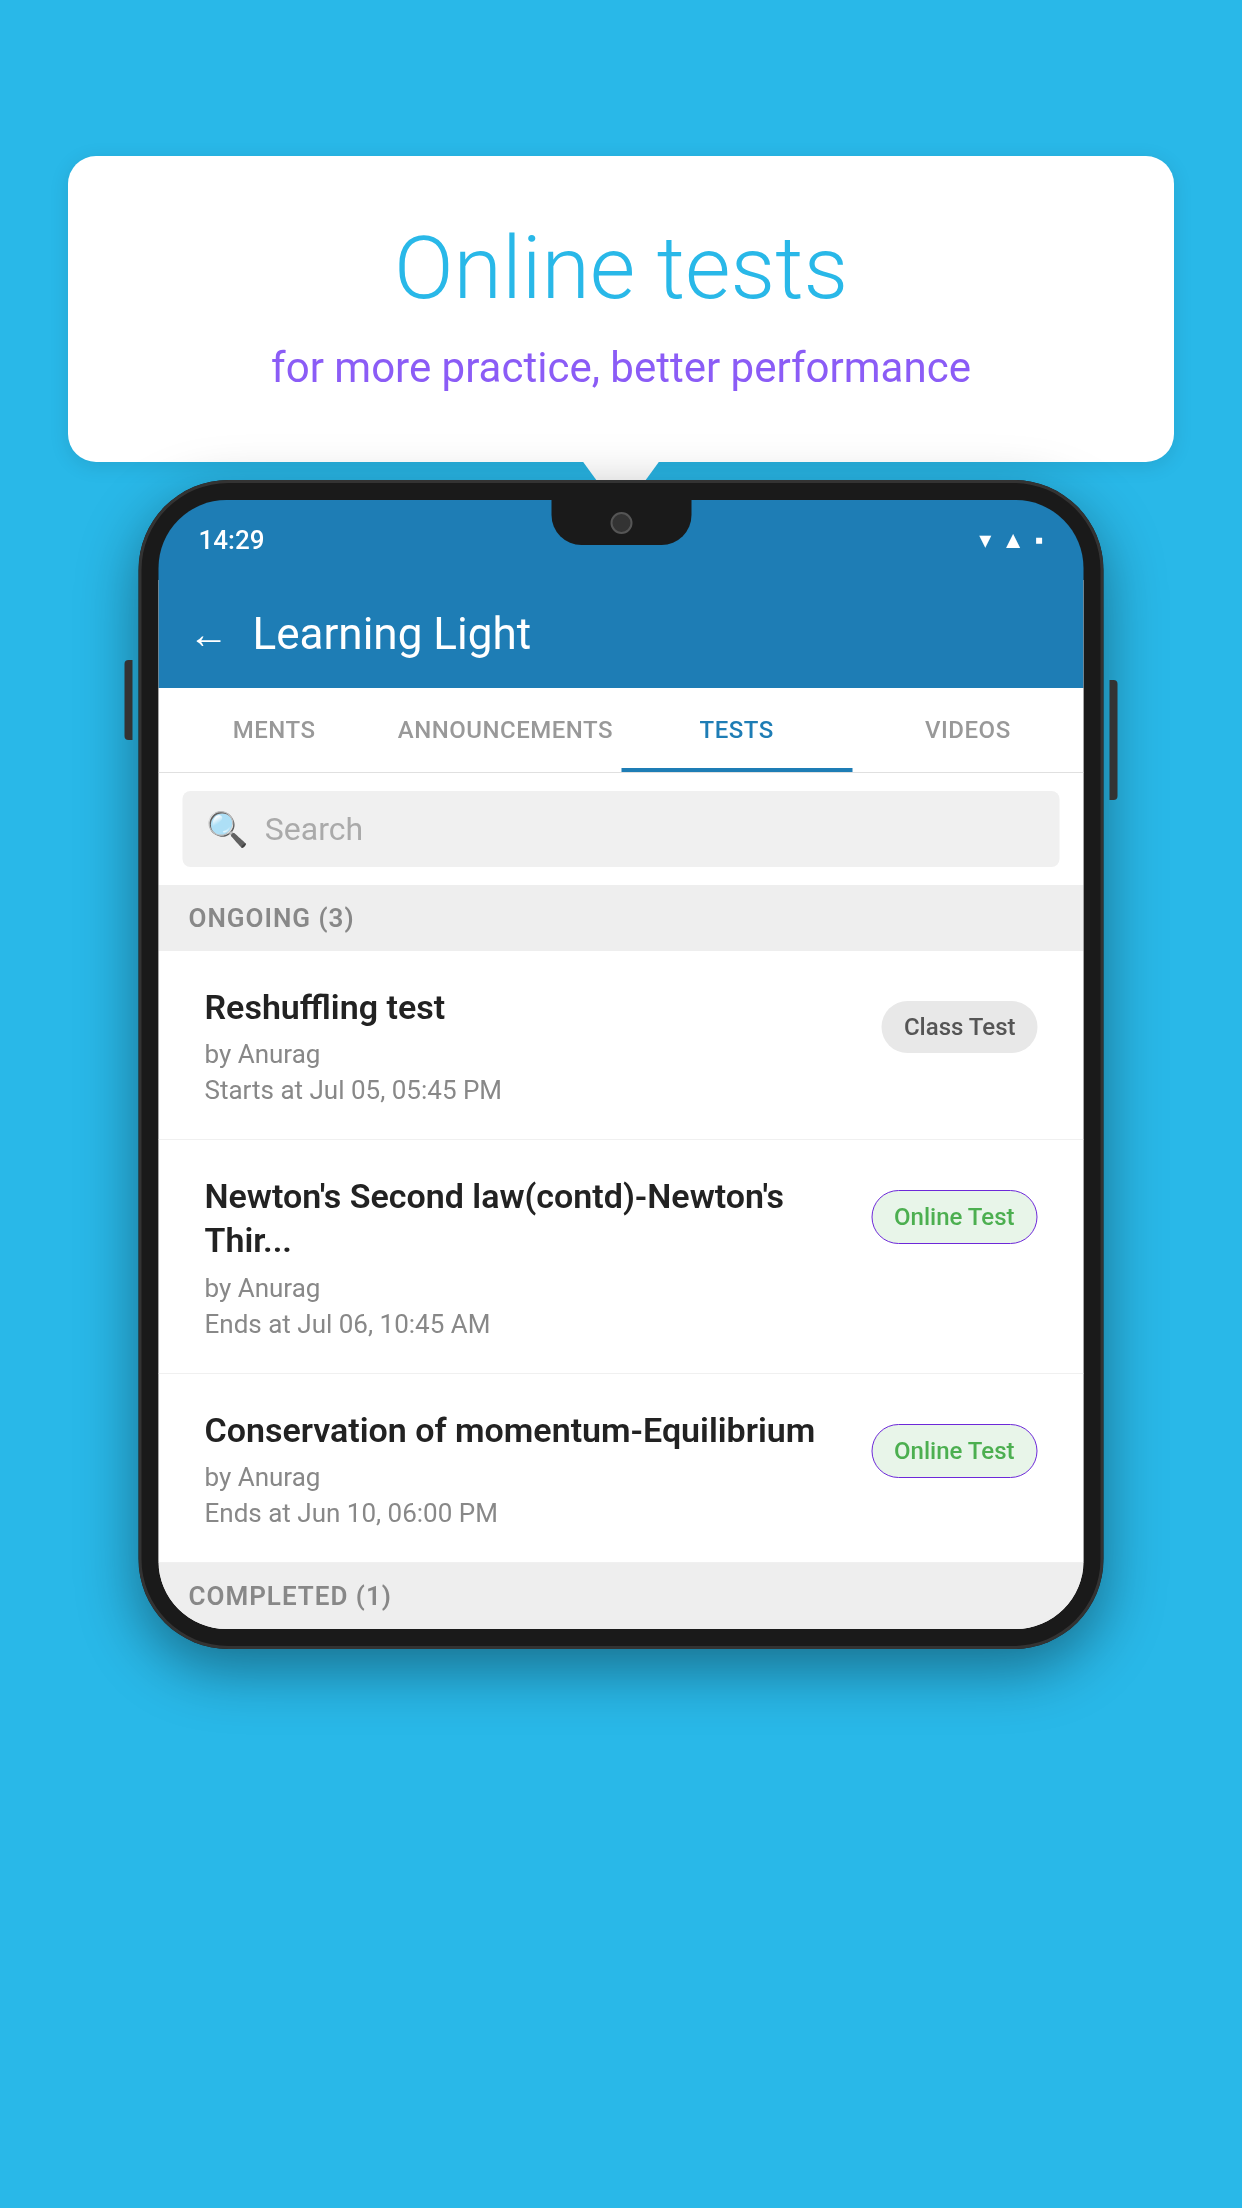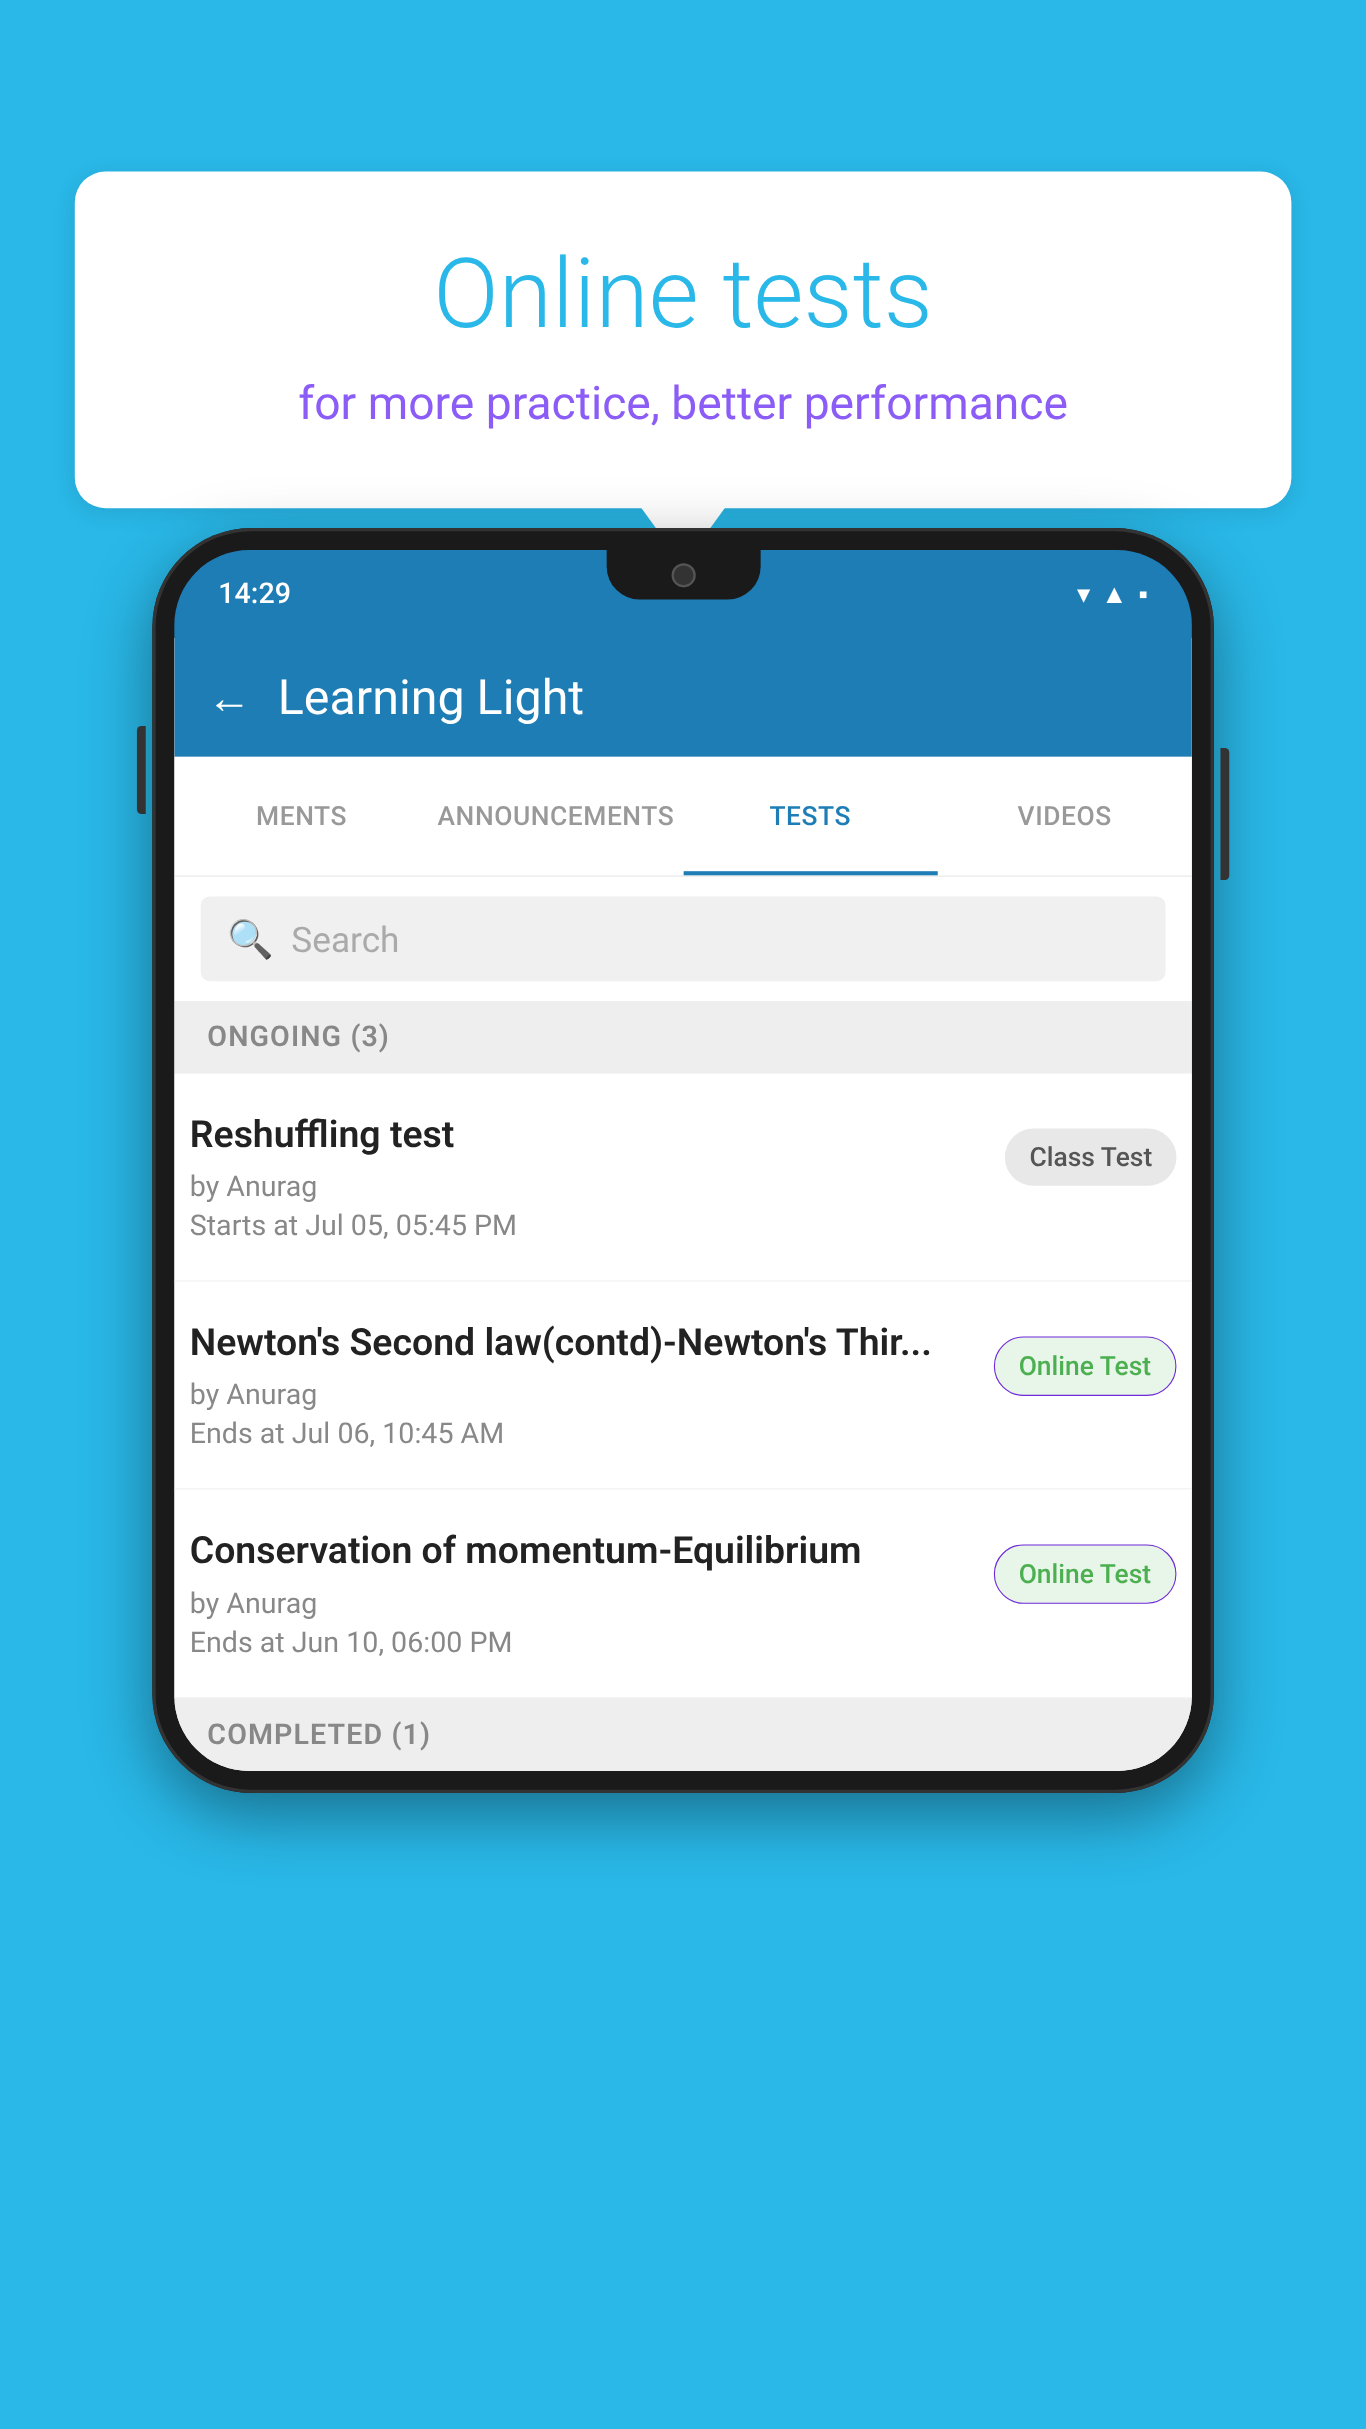--- a/index.html
+++ b/index.html
@@ -158,21 +158,21 @@
     .tabs-container {
       background: white;
       display: flex;
       border-bottom: 1px solid #e0e0e0;
       overflow: hidden;
     }
 
     .tab {
       flex: 1;
       text-align: center;
-      padding: 40px 8px;
+      padding: 28px 8px;
       font-size: 24px;
       color: #999;
       font-weight: 500;
       letter-spacing: 0.5px;
       cursor: pointer;
       position: relative;
       text-transform: uppercase;
     }
 
     .tab.active {
@@ -226,21 +226,21 @@
       font-weight: 600;
       letter-spacing: 1px;
     }
 
     
     .test-list {
       background: white;
     }
 
     .test-item {
-      padding: 34px 14px;
+      padding: 34px 46px;
       border-bottom: 1px solid #f0f0f0;
       display: flex;
       align-items: flex-start;
       justify-content: space-between;
       gap: 32px;
     }
 
     .test-info {
       flex: 1;
     }

